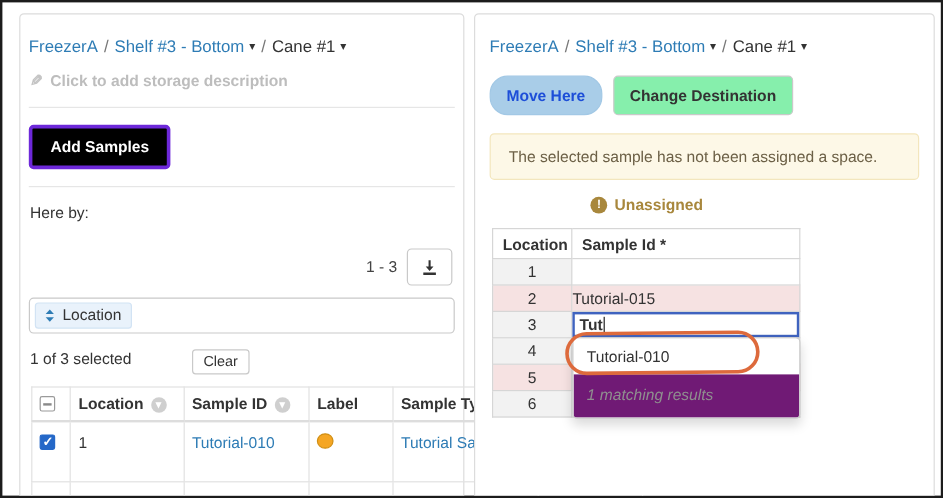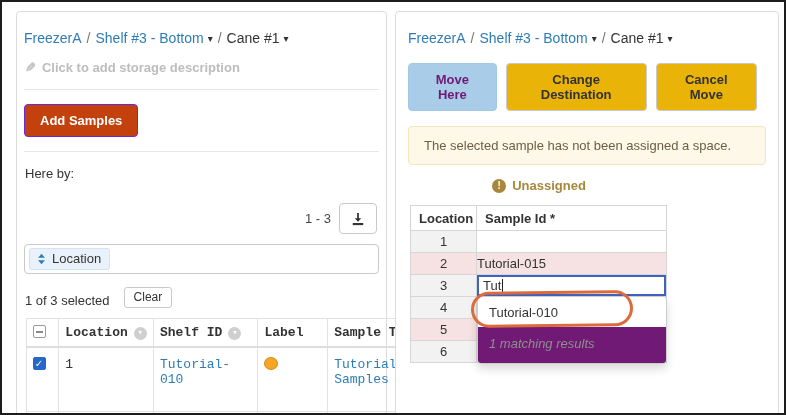--- a/index.html
+++ b/index.html
@@ -25,22 +25,22 @@
   .crumbs a { color: #2e7cb5; text-decoration: none; cursor: pointer; }
   .crumbs .sep { color: #777; margin: 0 5px; }
   .crumbs .current { color: #333; }
   .caret { font-size: 10px; color: #333; margin-left: 4px; vertical-align: 1px; }
 
   
   .desc { color: #bdbdbd; font-size: 13px; font-weight: bold; margin: 14px 0 0 1px; }
   .desc .pencil { font-size: 13px; margin-right: 6px; color: #c4c4c4; display:inline-block; transform: scaleX(-1); }
   hr.div { border: none; border-top: 1px solid #e6e6e6; margin: 14px 0; }
   .btn-pri {
-    background: #c2410c; color: #fff; font-weight: bold; font-size: 13px;
-    border: 1px solid #6d28d9; border-radius: 4px; padding: 8px 15px; cursor: pointer;
+    background: #000000; color: #fff; font-weight: bold; font-size: 13px;
+    border: 3px solid #6d28d9; border-radius: 4px; padding: 8px 15px; cursor: pointer;
   }
   .viewby { display: flex; align-items: center; margin: 4px 0 0 1px; font-size: 13px; }
   .viewby .lbl { margin-right: 8px; }
   .select-btn {
     background:#fff; border: 1px solid #c9c9c9; border-radius: 4px;
     font-size: 13px; color:#333; padding: 6px 8px; max-width: 92px; cursor: pointer;
     white-space: nowrap;
   }
   .select-btn .caret { color:#888; }
   .pager { display: flex; justify-content: flex-end; align-items: center; margin: 22px 2px 10px 0; }
@@ -52,52 +52,52 @@
   .filterbox {
     border: 1px solid #c9c9c9; border-radius: 4px; padding: 3px 4px;
     min-height: 30px; display: flex; align-items: center;
   }
   .chip {
     background: #e9f2fb; border: 1px solid #d2e3f4; border-radius: 3px;
     font-size: 13px; color: #333; padding: 2px 8px 3px 6px; display: inline-flex;
     align-items: center; cursor: pointer;
   }
   .chip svg { margin-right: 5px; }
-  .selrow { display: flex; align-items: flex-end; margin: 13px 0 10px 1px; font-size: 13px; }
+  .selrow { display: flex; align-items: flex-start; margin: 13px 0 10px 1px; font-size: 13px; gap: 36px; }
   .btn-clear {
     margin-left: 14px; background: #fff; border: 1px solid #c9c9c9; border-radius: 3px;
     font-size: 12px; color: #333; padding: 2px 9px 3px; cursor: pointer;
   }
 
   table.lgrid { border-collapse: collapse; table-layout: fixed; width: 510px; margin-left: 2px; font-size: 13px; }
-  table.lgrid th, table.lgrid td { border: 1px solid #e2e2e2; text-align: left; vertical-align: top; font-family: Liberation Mono, monospace; }
+  table.lgrid th, table.lgrid td { border: 1px solid #e2e2e2; text-align: left; vertical-align: top; }
   table.lgrid th { font-weight: bold; padding: 6px 6px; border-bottom: 2px solid #ddd; white-space: nowrap; }
   table.lgrid td { padding: 9px 6px 24px; }
   table.lgrid a { color: #2e7cb5; text-decoration: none; cursor: pointer; }
   .col-cb { width: 26px; } .col-loc { width: 76px; } .col-sid { width: 84px; }
   .col-lab { width: 56px; } .col-sty { width: 97px; } .col-sto { width: 70px; }
   .hmenu {
     display:inline-block; width: 13px; height: 13px; border-radius: 50%;
     background:#cfcfcf; color:#fff; font-size: 9px; line-height: 13px; text-align:center;
     margin-left: 6px; vertical-align: 1px; cursor: pointer;
   }
   .cb { display:inline-block; width: 13px; height: 13px; border: 1px solid #9a9a9a; border-radius: 2px;
         background:#fff; position: relative; cursor: pointer; vertical-align: -2px;}
   .cb.checked { background:#2568c8; border-color:#2568c8; }
   .cb.checked::after { content:"✓"; position:absolute; left:1.5px; top:-1.5px; color:#fff; font-size:11px; font-weight:bold;}
   .cb.indet::after { content:""; position:absolute; left:2px; top:5px; width:7px; height:1.5px; background:#8a8a8a; }
   .dot { display:inline-block; width:14px; height:13px; border-radius:50%; background:#f5a623; border:1px solid #d18f14; }
 
   
   .btnrow { display: flex; margin-top: 17px; }
   .btn-sec {
-    background:#eab308; border: 1px solid #c9c9c9; border-radius: 4px; color:#333;
+    background:#86efac; border: 1px solid #c9c9c9; border-radius: 4px; color:#333;
     font-size: 13px; font-weight: bold; padding: 8px 13px; margin-right: 9px; cursor: pointer;
   }
-  .btn-move { background:#a9cde8; border-color:#a2c8e5; color:#701a75; }
+  .btn-move { background:#a9cde8; border-color:#a2c8e5; color:#1d4ed8;border-radius:15px; }
   .alert {
     margin-top: 15px; background: #fdf8e7; border: 1px solid #f3e6bd; border-radius: 4px;
     padding: 11px 15px; font-size: 13px; color: #6c6046;
   }
   .unassigned {
     width: 258px; display: flex; align-items: center; justify-content: center;
     margin: 13px 0 12px 2px; font-size: 13px; color: #a8873c; font-weight: bold;
   }
   .excl {
     display:inline-block; width: 14px; height: 14px; border-radius: 50%; background:#a8873c;
@@ -106,21 +106,21 @@
   .rwrap { position: relative; margin-left: 2px; }
   table.rgrid { border-collapse: collapse; table-layout: fixed; width: 256px; font-size: 13px; }
   table.rgrid th, table.rgrid td { border: 1px solid #d6d6d6; height: 22px; padding: 0; }
   table.rgrid th { background: #fff; font-weight: bold; text-align: left; padding: 3px 8px; height: 25px; }
   .rloc { width: 66px; text-align: center; background: #f2f2f2; color:#333; }
   .rsmp { width: 190px; background: #fff; padding: 2px 8px; }
   tr.pink .rloc, tr.pink .rsmp { background: #f6e2e2; }
   td.editing { padding: 0; position: relative; background:#fff; }
   .cellinput {
     width: 100%; height: 100%; border: 2px solid #3f63bf; background:#fff;
-    font-size: 13px; padding: 1px 4px; display:flex; align-items:center; cursor: text;
+    font-size: 13px; padding: 1px 4px; display:flex; align-items:center; cursor: text; font-weight: bold;
   }
   .tcursor { display:inline-block; width:1px; height:14px; background:#222; margin-left:1px; }
   .dropdown {
     position: absolute; left: 67px; top: 91px; width: 190px; z-index: 5;
     background: #fff; border: 1px solid #ccc; border-radius: 4px;
     box-shadow: 0 5px 10px rgba(0,0,0,0.15); overflow: hidden;
   }
   .dd-item { padding: 8px 11px 7px; font-size: 13px; color: #333; background: #fff; cursor: pointer; }
   .dd-foot { padding: 9px 11px 12px; font-size: 13px; color: #8f8f8f; font-style: italic; background: #701a75; }
   .annotation {
@@ -177,21 +177,21 @@
     <div class="selrow">
       <span>1 of 3 selected</span>
       <button class="btn-clear">Clear</button>
     </div>
 
     <table class="lgrid">
       <thead>
         <tr>
           <th class="col-cb"><span class="cb indet"></span></th>
           <th class="col-loc"><span>Location</span><span class="hmenu">▾</span></th>
-          <th class="col-sid"><span>Shelf ID</span><span class="hmenu">▾</span></th>
+          <th class="col-sid"><span>Sample ID</span><span class="hmenu">▾</span></th>
           <th class="col-lab"><span>Label</span></th>
           <th class="col-sty"><span>Sample Type</span><span class="hmenu">▾</span></th>
           <th class="col-sto"><span>Store</span></th>
         </tr>
       </thead>
       <tbody>
         <tr>
           <td><span class="cb checked"></span></td>
           <td>1</td>
           <td><a>Tutorial-010</a></td>
@@ -213,21 +213,20 @@
 
   <section class="card right">
 
     <div class="crumbs">
       <a>FreezerA</a><span class="sep">/</span><a>Shelf #3 - Bottom</a><span class="caret">▾</span><span class="sep">/</span><span class="current">Cane #1</span><span class="caret">▾</span>
     </div>
 
     <div class="btnrow">
       <button class="btn-sec btn-move">Move Here</button>
       <button class="btn-sec">Change Destination</button>
-      <button class="btn-sec">Cancel Move</button>
     </div>
 
     <div class="alert">
       <span>The selected sample has not been assigned a space.</span>
     </div>
 
     <div class="unassigned">
       <span class="excl">!</span>
       <span>Unassigned</span>
     </div>

